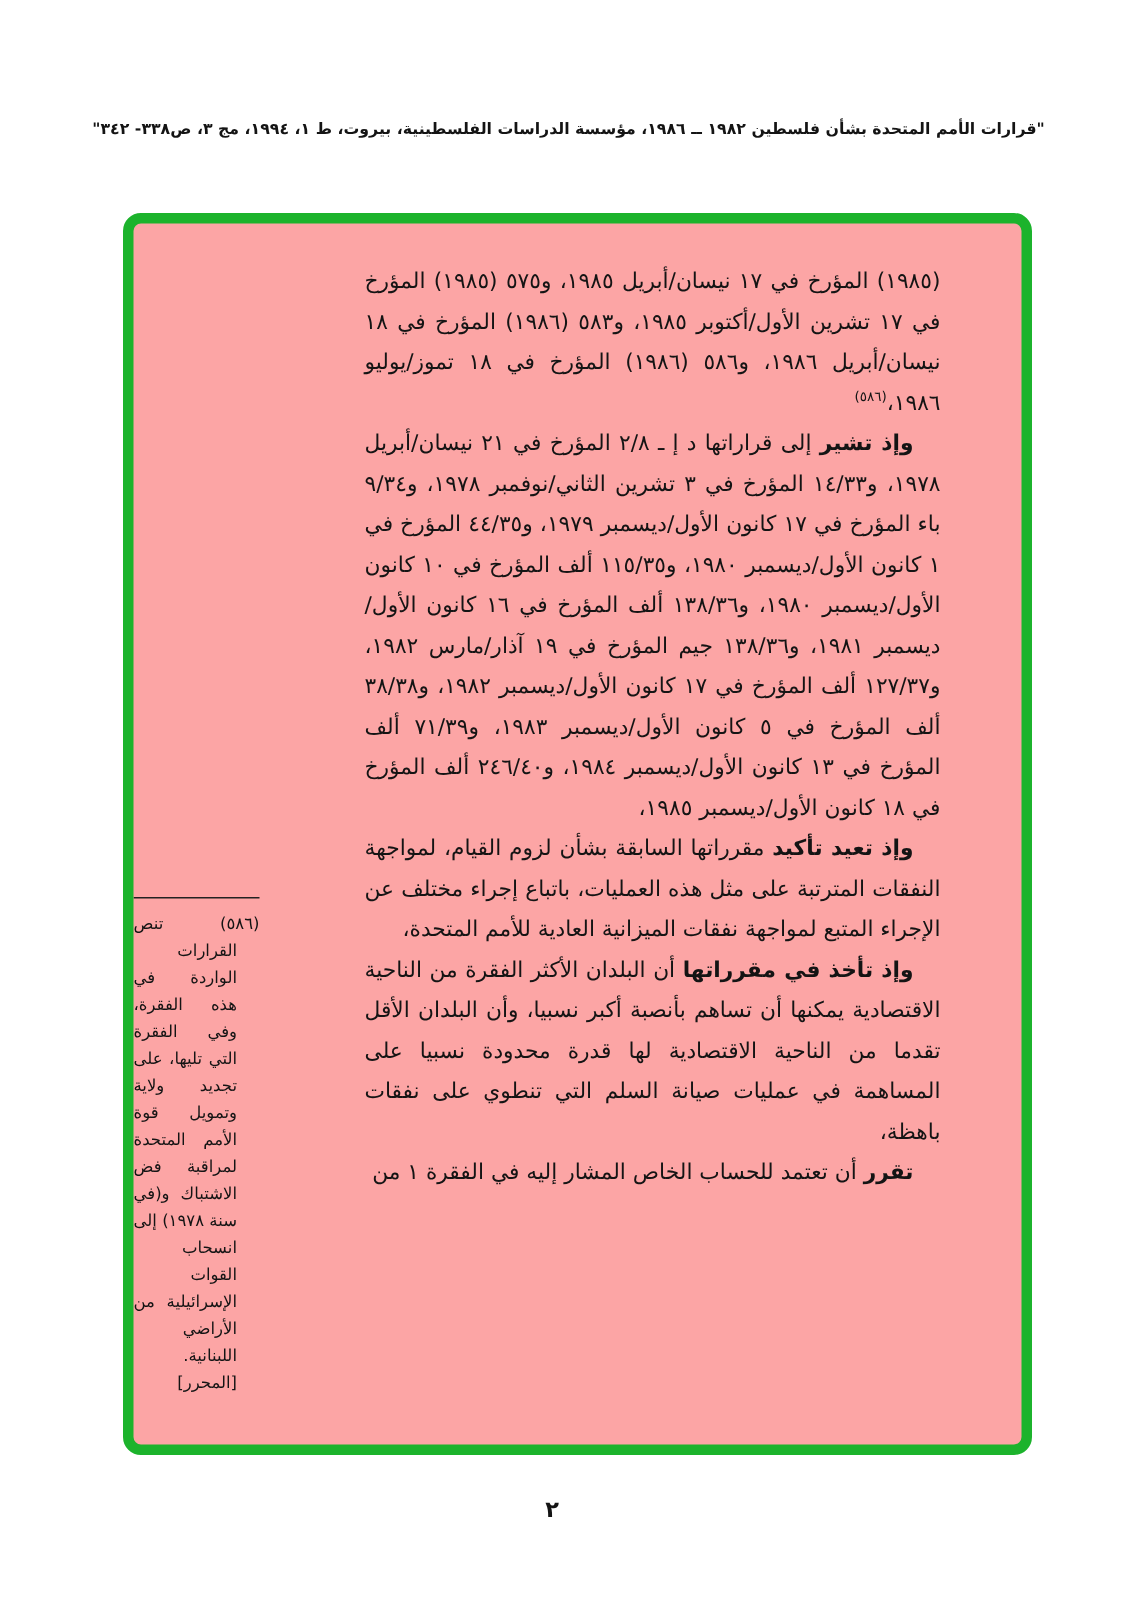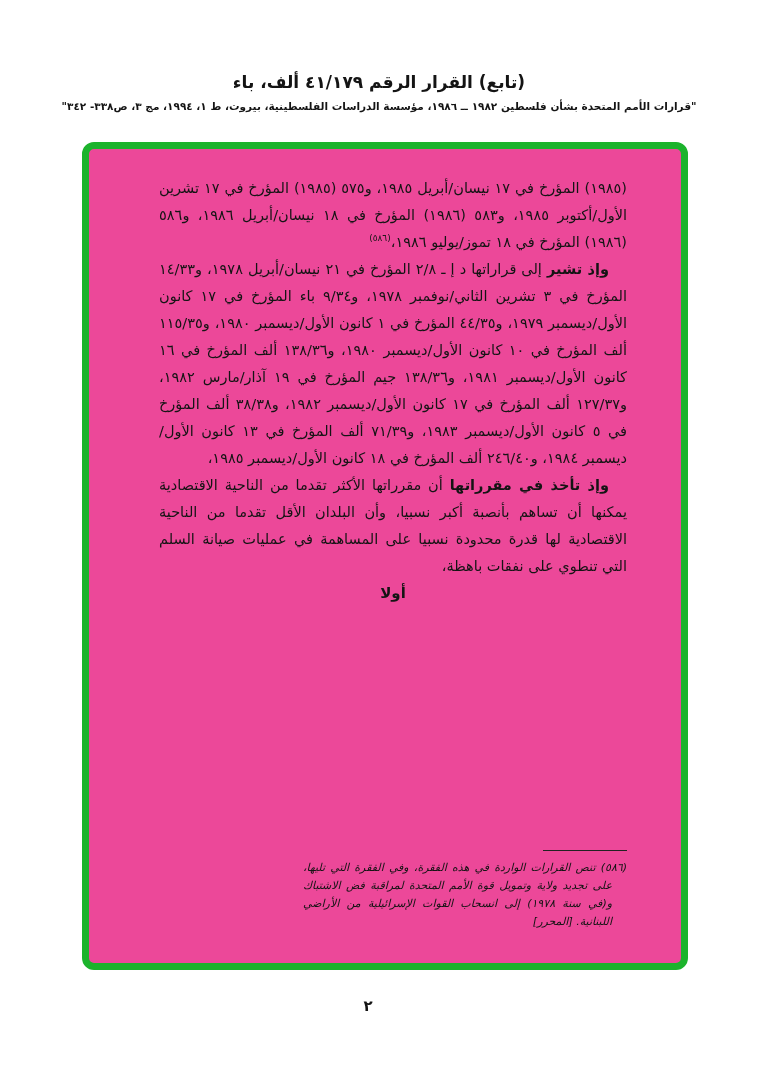--- a/index.html
+++ b/index.html
@@ -40,23 +40,23 @@
   
   .document-frame {
     position: absolute;
     left: 82px;
     top: 142px;
     width: 592px;
     height: 814px;
     border: 7px solid #1cb32c;
     border-radius: 12px;
     display: flex;
-    flex-direction: column;
+    flex-direction: row;
     overflow: hidden;
-    background: #ec4899;
+    background: #fca5a5;
   }
 
   
   .content {
     padding: 26px 54px 0 70px;
     font-size: 14.5px;
     line-height: 27px;
     text-align: justify;
   }
   .content p {
@@ -79,23 +79,21 @@
     font-weight: bold;
     font-size: 15px;
     margin: 11px 0 11px 0;
     text-indent: 0;
   }
 
   
   .footnote-block {
     margin-top: auto;
     margin-bottom: 32px;
-    margin-right: 54px;
     width: 324px;
-    font-style: italic;
   }
   .footnote-sep {
     width: 84px;
     border: 0;
     border-top: 1.5px solid #222;
     margin: 0 0 8px 0;
   }
   .footnote-text {
     margin: 0;
     font-size: 11px;
@@ -113,37 +111,37 @@
     right: 22px;
     text-align: center;
     font-size: 15px;
     font-weight: bold;
   }
 </style>
 </head>
 <body>
 
 <header class="page-header">
-  <div class="header-title">(تابع) القرار الرقم ٤١/١٧٩ ألف، باء</div>
   <div class="header-source">"قرارات الأمم المتحدة بشأن فلسطين ١٩٨٢ ــ ١٩٨٦، مؤسسة الدراسات الفلسطينية، بيروت، ط ١، ١٩٩٤، مج ٣، ص٣٣٨- ٣٤٢"</div>
 </header>
 
 <div class="document-frame" style="border-color: rgb(28, 179, 44);">
   <div class="content">
 
     <p><span class="lead"></span><span>(١٩٨٥) المؤرخ في ١٧ نيسان/أبريل ١٩٨٥، و٥٧٥ (١٩٨٥) المؤرخ في ١٧ تشرين الأول/أكتوبر ١٩٨٥، و٥٨٣ (١٩٨٦) المؤرخ في ١٨ نيسان/أبريل ١٩٨٦، و٥٨٦ (١٩٨٦) المؤرخ في ١٨ تموز/يوليو ١٩٨٦،</span><sup class="footnote-ref">(٥٨٦)</sup></p>
 
     <p class="para-indent"><span class="lead">وإذ تشير</span><span> إلى قراراتها د إ ـ ٢/٨ المؤرخ في ٢١ نيسان/أبريل ١٩٧٨، و١٤/٣٣ المؤرخ في ٣ تشرين الثاني/نوفمبر ١٩٧٨، و٩/٣٤ باء المؤرخ في ١٧ كانون الأول/ديسمبر ١٩٧٩، و٤٤/٣٥ المؤرخ في ١ كانون الأول/ديسمبر ١٩٨٠، و١١٥/٣٥ ألف المؤرخ في ١٠ كانون الأول/ديسمبر ١٩٨٠، و١٣٨/٣٦ ألف المؤرخ في ١٦ كانون الأول/ديسمبر ١٩٨١، و١٣٨/٣٦ جيم المؤرخ في ١٩ آذار/مارس ١٩٨٢، و١٢٧/٣٧ ألف المؤرخ في ١٧ كانون الأول/ديسمبر ١٩٨٢، و٣٨/٣٨ ألف المؤرخ في ٥ كانون الأول/ديسمبر ١٩٨٣، و٧١/٣٩ ألف المؤرخ في ١٣ كانون الأول/ديسمبر ١٩٨٤، و٢٤٦/٤٠ ألف المؤرخ في ١٨ كانون الأول/ديسمبر ١٩٨٥،</span></p>
 
+    <p class="para-indent"><span class="lead">وإذ تعيد تأكيد</span><span> مقرراتها السابقة بشأن لزوم القيام، لمواجهة النفقات المترتبة على مثل هذه العمليات، باتباع إجراء مختلف عن الإجراء المتبع لمواجهة نفقات الميزانية العادية للأمم المتحدة،</span></p>
 
-    <p class="para-indent"><span class="lead">وإذ تأخذ في مقرراتها</span><span> أن مقرراتها الأكثر تقدما من الناحية الاقتصادية يمكنها أن تساهم بأنصبة أكبر نسبيا، وأن البلدان الأقل تقدما من الناحية الاقتصادية لها قدرة محدودة نسبيا على المساهمة في عمليات صيانة السلم التي تنطوي على نفقات باهظة،</span></p>
+    <p class="para-indent"><span class="lead">وإذ تأخذ في مقرراتها</span><span> أن البلدان الأكثر الفقرة من الناحية الاقتصادية يمكنها أن تساهم بأنصبة أكبر نسبيا، وأن البلدان الأقل تقدما من الناحية الاقتصادية لها قدرة محدودة نسبيا على المساهمة في عمليات صيانة السلم التي تنطوي على نفقات باهظة،</span></p>
 
 
-    <p class="section-heading">أولا</p>
 
+    <p class="para-indent"><span class="lead">تقرر</span><span> أن تعتمد للحساب الخاص المشار إليه في الفقرة ١ من</span></p>
 
   </div>
 
   <div class="footnote-block">
     <hr class="footnote-sep">
     <p class="footnote-text"><span>(٥٨٦)</span><span> تنص القرارات الواردة في هذه الفقرة، وفي الفقرة التي تليها، على تجديد ولاية وتمويل قوة الأمم المتحدة لمراقبة فض الاشتباك و(في سنة ١٩٧٨) إلى انسحاب القوات الإسرائيلية من الأراضي اللبنانية. [المحرر]</span></p>
   </div>
 </div>
 
 <div class="page-number">٢</div>

